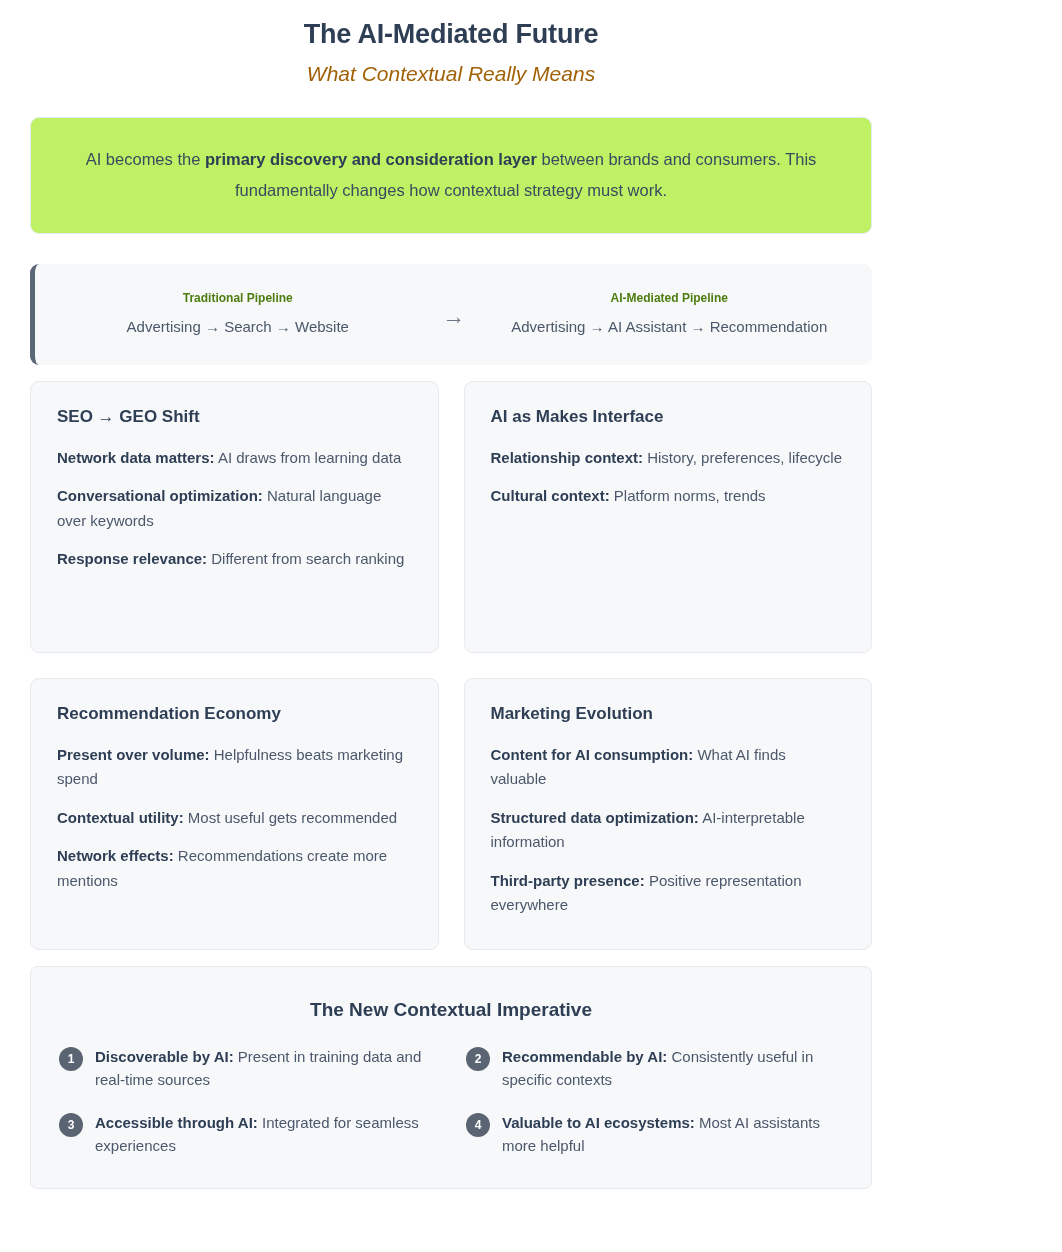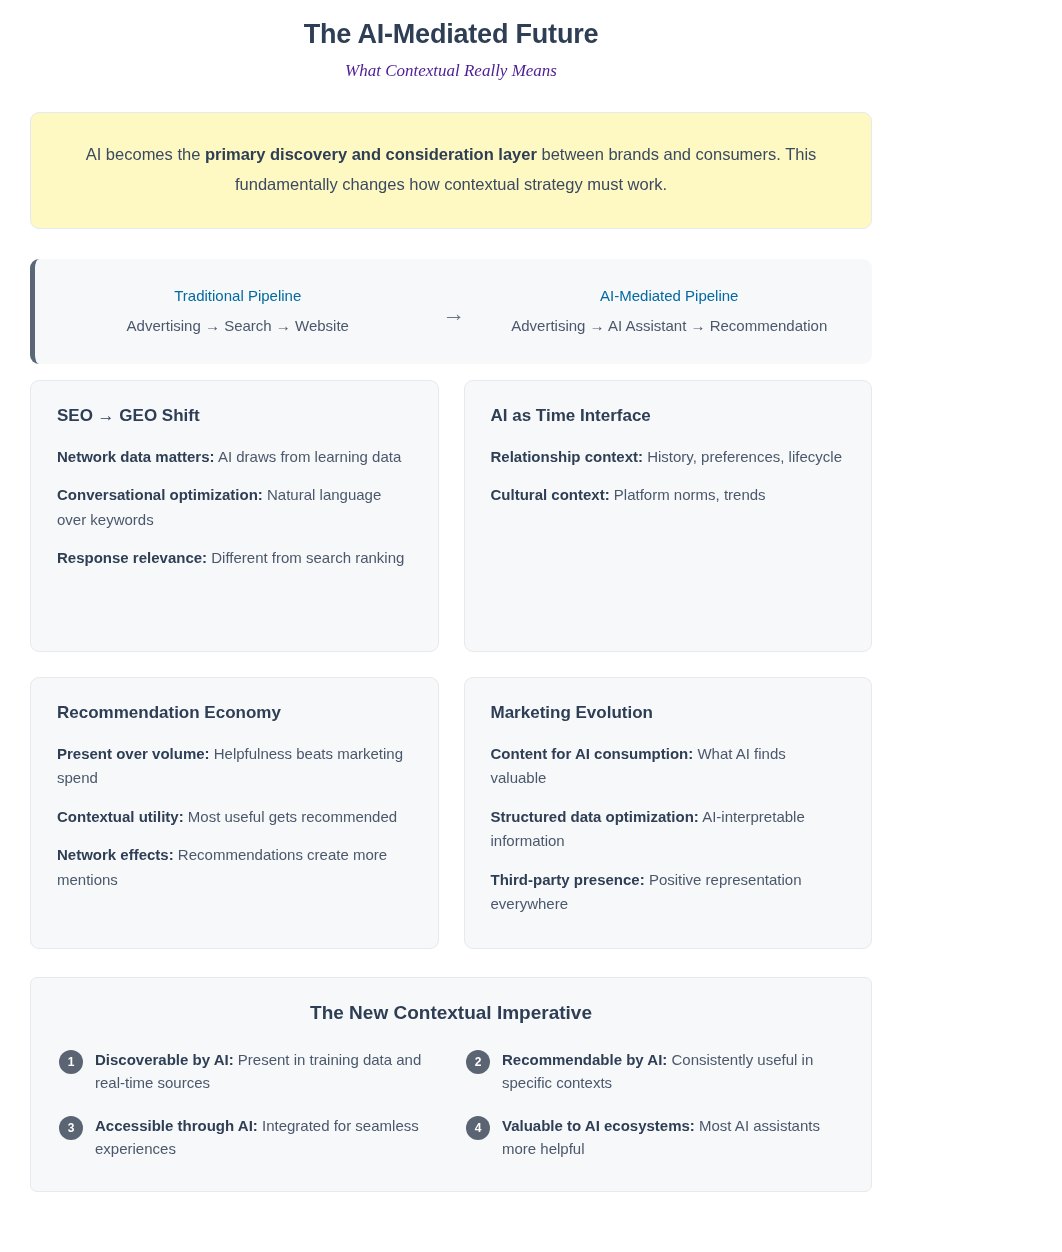--- a/index.html
+++ b/index.html
@@ -26,32 +26,31 @@
 
   .page-title {
     font-size: 27px;
     font-weight: bold;
     color: #2e3e54;
     letter-spacing: -0.2px;
     line-height: 1.25;
   }
 
   .page-subtitle {
-    font-size: 17px;
+    font-size: 21px;
     font-style: italic;
-    color: #4c1d95;
+    color: #a16207;
     margin-top: 8px;
     line-height: 1.3;
-    font-family: Liberation Serif, serif;
   }
 
   
   .intro-banner {
     margin-top: 30px;
-    background: #fef9c3;
+    background: #bef264;
     border: 1px solid #e6e9ee;
     border-radius: 9px;
     padding: 26px 44px 28px 44px;
     text-align: center;
   }
 
   .intro-text {
     font-size: 16.5px;
     line-height: 1.85;
     color: #3b4a60;
@@ -71,23 +70,23 @@
     gap: 0;
   }
 
   .pipe-col {
     flex: 1 1 0;
     text-align: center;
     min-width: 0;
   }
 
   .pipe-title {
-    font-size: 15px;
-    font-weight: normal;
-    color: #0369a1;
+    font-size: 12px;
+    font-weight: bold;
+    color: #4d7c0f;
     line-height: 1.4;
   }
 
   .pipe-flow {
     font-size: 15px;
     color: #4b586b;
     margin-top: 9px;
     line-height: 1.4;
   }
 
@@ -129,25 +128,25 @@
     font-size: 15px;
     line-height: 1.63;
     color: #4b586b;
     margin-bottom: 14px;
   }
   .card-point:last-child { margin-bottom: 0; }
   .card-point .lead { font-weight: bold; color: #2e3e54; }
 
   
   .imperative {
-    margin-top: 28px;
+    margin-top: 16px;
     background: #f7f8fa;
     border: 1px solid #e6e9ee;
     border-radius: 7px;
-    padding: 22px 28px 30px 28px;
+    padding: 30px 28px 30px 28px;
   }
 
   .imperative-title {
     text-align: center;
     font-size: 19px;
     font-weight: bold;
     color: #2e3e54;
     margin-bottom: 22px;
     line-height: 1.35;
   }
@@ -218,21 +217,21 @@
   <div class="card-grid">
 
     <div class="card">
       <div class="card-title">SEO → GEO Shift</div>
       <div class="card-point"><span class="lead">Network data matters:</span><span> AI draws from learning data</span></div>
       <div class="card-point"><span class="lead">Conversational optimization:</span><span> Natural language over keywords</span></div>
       <div class="card-point"><span class="lead">Response relevance:</span><span> Different from search ranking</span></div>
     </div>
 
     <div class="card">
-      <div class="card-title">AI as Time Interface</div>
+      <div class="card-title">AI as Makes Interface</div>
       <div class="card-point"><span class="lead">Relationship context:</span><span> History, preferences, lifecycle</span></div>
       <div class="card-point"><span class="lead">Cultural context:</span><span> Platform norms, trends</span></div>
     </div>
 
     <div class="card">
       <div class="card-title">Recommendation Economy</div>
       <div class="card-point"><span class="lead">Present over volume:</span><span> Helpfulness beats marketing spend</span></div>
       <div class="card-point"><span class="lead">Contextual utility:</span><span> Most useful gets recommended</span></div>
       <div class="card-point"><span class="lead">Network effects:</span><span> Recommendations create more mentions</span></div>
     </div>

